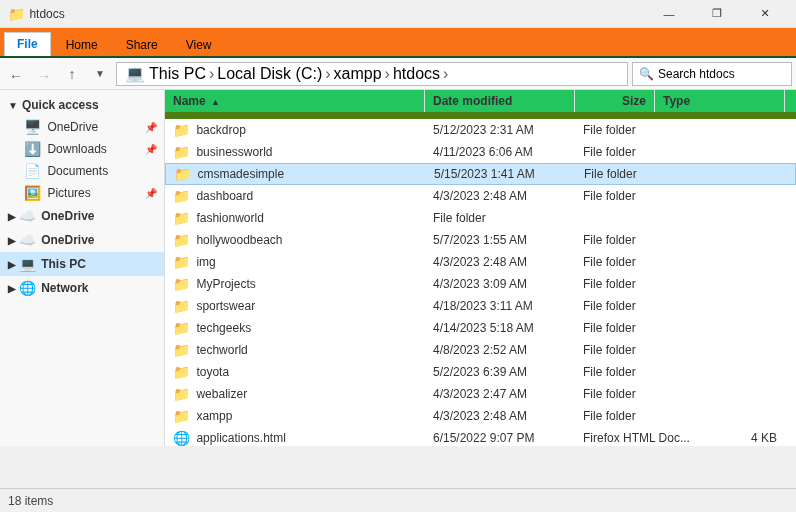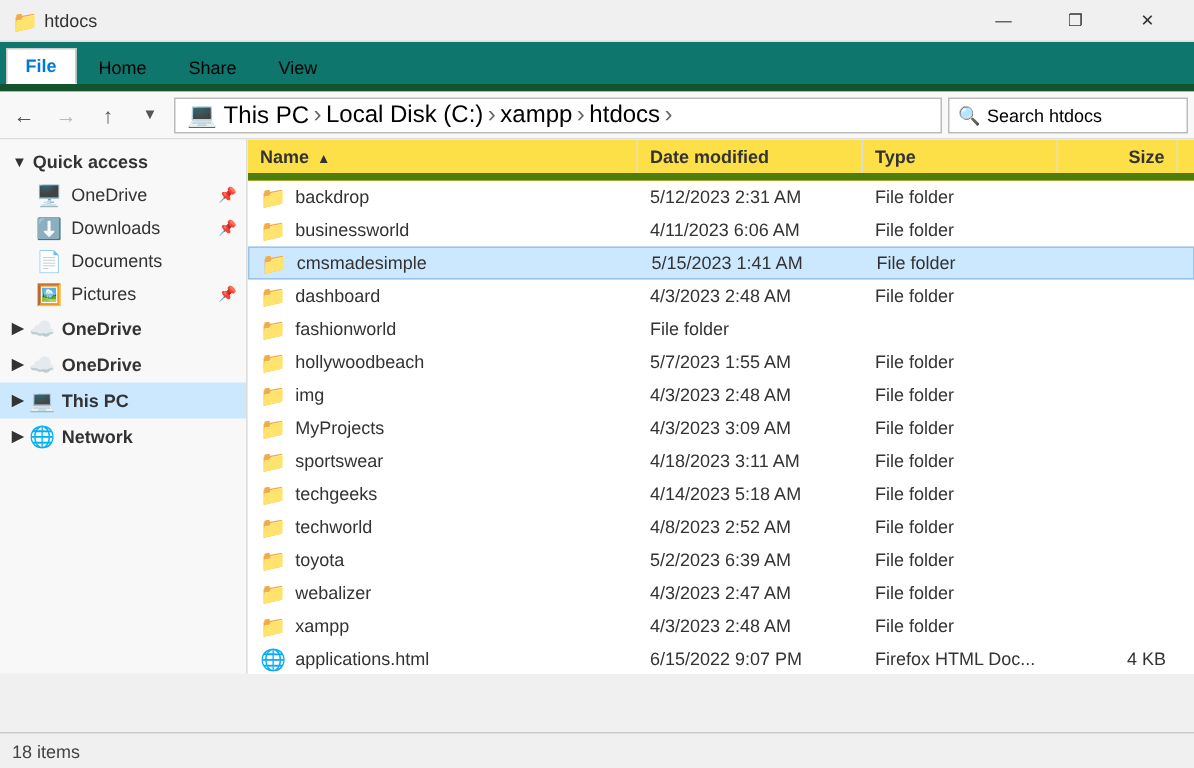--- a/index.html
+++ b/index.html
@@ -12,22 +12,22 @@
       display: flex;
       align-items: center;
       padding: 0 8px;
       border-bottom: 1px solid #ddd;
     }
     .window-controls { margin-left: auto; display: flex; gap: 2px; }
     .win-btn { width: 46px; height: 28px; border: none; background: transparent; font-size: 11px; cursor: pointer; color: #333; }
 
     
     .ribbon {
-      background: #0f766e;
-      border-bottom: 5px solid #14532d;
+      background: #f97316;
+      border-bottom: 2px solid #14532d;
     }
     .ribbon-tabs {
       display: flex;
       height: 28px;
       align-items: flex-end;
       padding: 0 4px;
     }
     .ribbon-tab {
       padding: 4px 12px;
       font-size: 12px;
@@ -137,22 +137,22 @@
     .sidebar-icon { font-size: 14px; }
 
     
     .file-list-area {
       flex: 1;
       background: white;
       overflow-y: auto;
     }
     .file-list-header {
       display: flex;
-      background: #fde047;
-      border-bottom: 5px solid #4d7c0f;
+      background: #22c55e;
+      border-bottom: 7px solid #4d7c0f;
       position: sticky;
       top: 0;
       z-index: 10;
     }
     .file-list-header-cell {
       padding: 4px 8px;
       font-size: 12px;
       font-weight: 600;
       color: #333;
       border-right: 1px solid #ddd;
@@ -306,22 +306,22 @@
     </div>
   </div>
 
   <div class="file-list-area">
 
     <div class="file-list-header">
       <div class="file-list-header-cell col-name">
         Name <span class="sort-arrow">▲</span>
       </div>
       <div class="file-list-header-cell col-date">Date modified</div>
+      <div class="file-list-header-cell col-size">Size</div>
       <div class="file-list-header-cell col-type">Type</div>
-      <div class="file-list-header-cell col-size">Size</div>
     </div>
 
     <div id="file-rows-container">
         <div class="file-row">
     <div class="file-row-cell col-name">
       <span style="font-size:14px;color:#e8b84b;">📁</span>
       <span>backdrop</span>
     </div>
     <div class="file-row-cell col-date">5/12/2023 2:31 AM</div>
     <div class="file-row-cell col-type">File folder</div>

